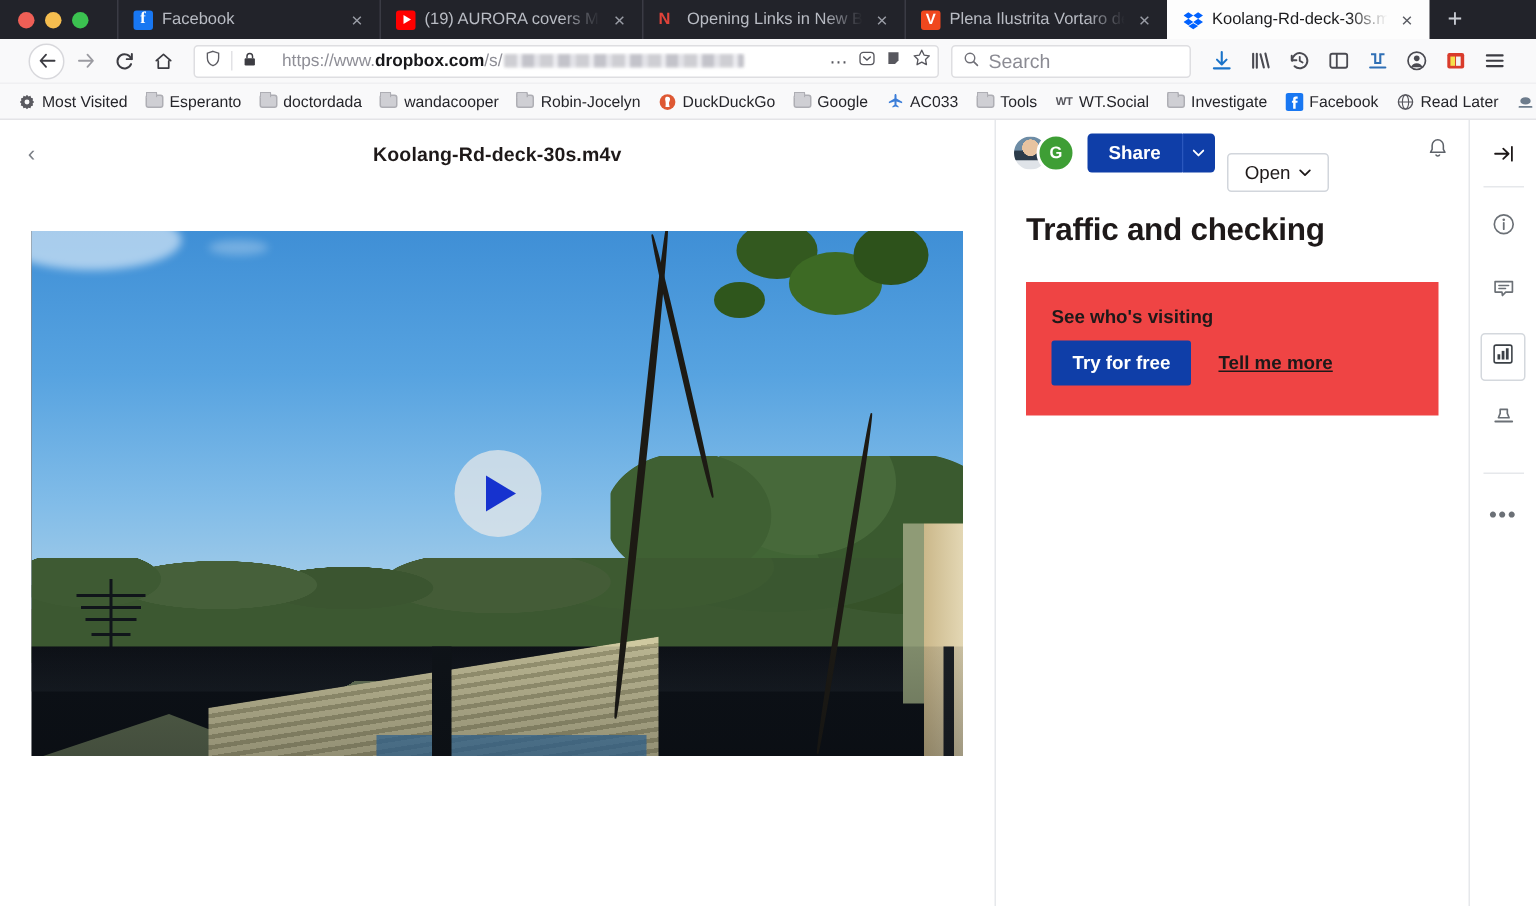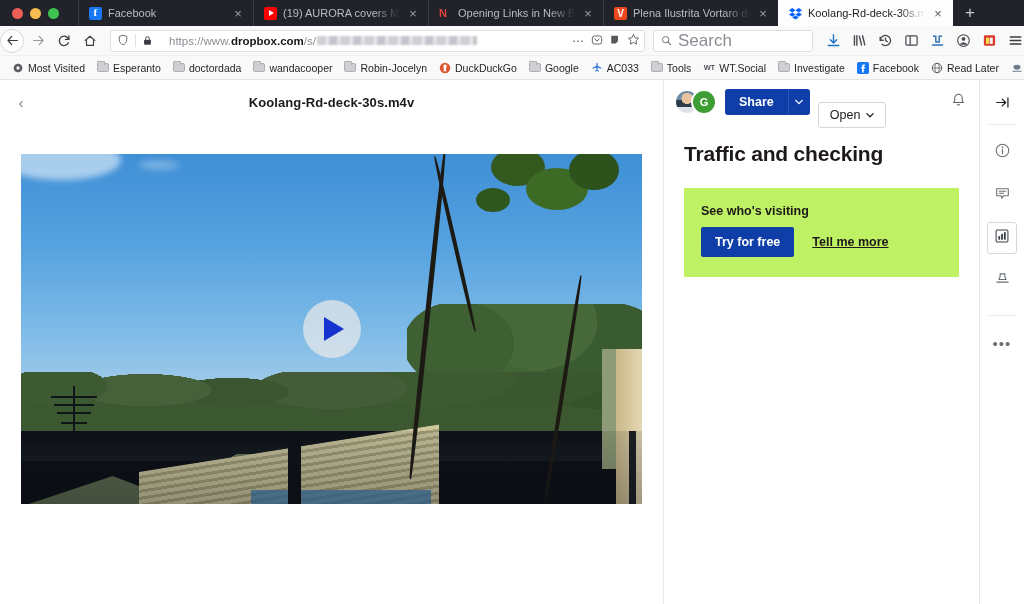--- a/index.html
+++ b/index.html
@@ -52,41 +52,41 @@
   .fav-fb { background: #1877f2; border-radius: 50%; position: relative; }
   .fav-fb::after { content: "f"; position: absolute; left: 4.5px; top: -1px; color: #fff; font-size: 11px; font-weight: 700; font-family: "Liberation Serif", serif; }
   .fav-yt { background: #ff0000; border-radius: 3px; position: relative; }
   .fav-yt::after { content: ""; position: absolute; left: 5px; top: 3.5px; border-left: 5px solid #fff; border-top: 3px solid transparent; border-bottom: 3px solid transparent; }
   .fav-nn { color: #e0433a; font-size: 11px; font-weight: 700; letter-spacing: -1px; line-height: 13px; }
   .fav-v { background: #f0481e; color: #fff; font-size: 10px; font-weight: 700; text-align: center; line-height: 13px; border-radius: 2px; }
   .fav-db { position: relative; }
 
   .navbar {
     height: 30px; flex: 0 0 30px; background: #f9f9fa; display: flex; align-items: center;
-    padding: 0 0; gap: 2px; border-bottom: 1px solid #f0f0f2; text-align: right;
+    padding: 0 19px; gap: 2px; border-bottom: 1px solid #f0f0f2; text-align: right;
   }
   .navbtn { width: 24px; height: 24px; display: flex; align-items: center; justify-content: center; color: #3c3c42; flex: 0 0 24px; }
   .navbtn.back { border: 1px solid #d8d8dc; border-radius: 50%; background: #fff; }
   .urlbar {
     flex: 1 1 auto; height: 22px; background: #fff; border: 1px solid #dedee1; border-radius: 3px;
     display: flex; align-items: center; gap: 0; padding: 0 4px 0 6px; margin: 0 6px; min-width: 0;
   }
   .urlbar .sep { width: 1px; height: 13px; background: #e2e2e5; margin: 0 6px; }
   .urltext { font-size: 11.5px; color: #5c5c63; white-space: nowrap; overflow: hidden; flex: 1 1 auto; display: flex; align-items: center; }
   .urltext .dim { color: #8e8e96; }
   .urltext .strong { color: #18181b; font-weight: 700; }
   .url-redact {
     display: inline-block; height: 9px; width: 160px; margin-left: 1px; border-radius: 1px;
     background: repeating-linear-gradient(90deg,#c6c6cc 0 9px,#e9e9ee 9px 12px,#b9b9c1 12px 20px,#ddddE3 20px 24px);
     filter: blur(1.1px); opacity: .85; vertical-align: middle;
   }
   .url-icons { display: flex; align-items: center; gap: 6px; flex: 0 0 auto; color: #57575e; }
   .searchbar {
     flex: 0 0 160px; height: 22px; background: #fff; border: 1px solid #dedee1; border-radius: 3px;
-    display: flex; align-items: center; gap: 6px; padding: 0 7px; font-size: 17px; color: #8b8b93;
+    display: flex; align-items: center; gap: 6px; padding: 0 7px; font-size: 13px; color: #8b8b93;
   }
   .toolicons { display: flex; align-items: center; gap: 9px; padding-left: 10px; }
   .toolicon { width: 17px; height: 17px; display: flex; align-items: center; justify-content: center; color: #4a4a51; }
 
   .bookmarks {
     height: 24px; flex: 0 0 24px; background: #f9f9fa; display: flex; align-items: center;
     padding: 0 6px; gap: 0; border-bottom: 1px solid #e4e4e7; overflow: hidden;
   }
   .bm { display: flex; align-items: center; gap: 4px; padding: 0 6px; font-size: 10.5px; color: #25252a; white-space: nowrap; }
   .bm .bmi { width: 12px; height: 12px; flex: 0 0 12px; display: flex; align-items: center; justify-content: center; }
@@ -171,21 +171,21 @@
   .sharebtn { background: #0f3ea8; color: #fff; font-size: 12.5px; font-weight: 700; padding: 0 14px; height: 26px;
     display: flex; align-items: center; border-radius: 3px 0 0 3px; }
   .sharecaret { background: #0f3ea8; width: 22px; height: 26px; display: flex; align-items: center; justify-content: center;
     border-left: 1px solid #2a57bd; border-radius: 0 3px 3px 0; color: #fff; font-size: 8px; }
   .openbtn { border: 1px solid #d2d6dc; background: #fff; border-radius: 3px; height: 26px; padding: 0 11px;
     display: flex; align-items: center; gap: 6px; font-size: 12.5px; color: #1e1919; margin-top: 25px; }
   .bell { margin-left: auto; color: #5c6168; display: flex; align-items: center; }
 
   .panel-body { flex: 1 1 auto; padding: 18px 20px 0 20px; overflow: hidden; }
   .panel-title { font-size: 21px; font-weight: 700; color: #1e1919; letter-spacing: -.2px; margin-bottom: 22px; }
-  .upsell { background: #bef264; padding: 16px 17px 20px 17px; }
+  .upsell { background: #ef4444; padding: 16px 17px 20px 17px; }
   .upsell h3 { font-size: 12.5px; font-weight: 700; color: #1e1919; margin-bottom: 9px; }
   .upsell p { font-size: 12.5px; color: #1e1919; line-height: 1.55; margin-bottom: 17px; }
   .upsell-actions { display: flex; align-items: center; gap: 18px; }
   .tryfree { background: #0f3ea8; color: #fff; font-size: 12.5px; font-weight: 700; padding: 8px 14px; border-radius: 2px; }
   .tellmore { font-size: 12.5px; font-weight: 700; color: #1e1919; text-decoration: underline; }
 
   
   .rail-col { flex: 0 0 45px; border-left: 1px solid #e6e8eb; display: flex; flex-direction: column; align-items: center; background: #fff; }
   .rail-top { height: 44px; display: flex; align-items: center; justify-content: center; width: 100%; color: #1e1919; }
   .rail-div { width: 27px; height: 1px; background: #e6e8eb; }

